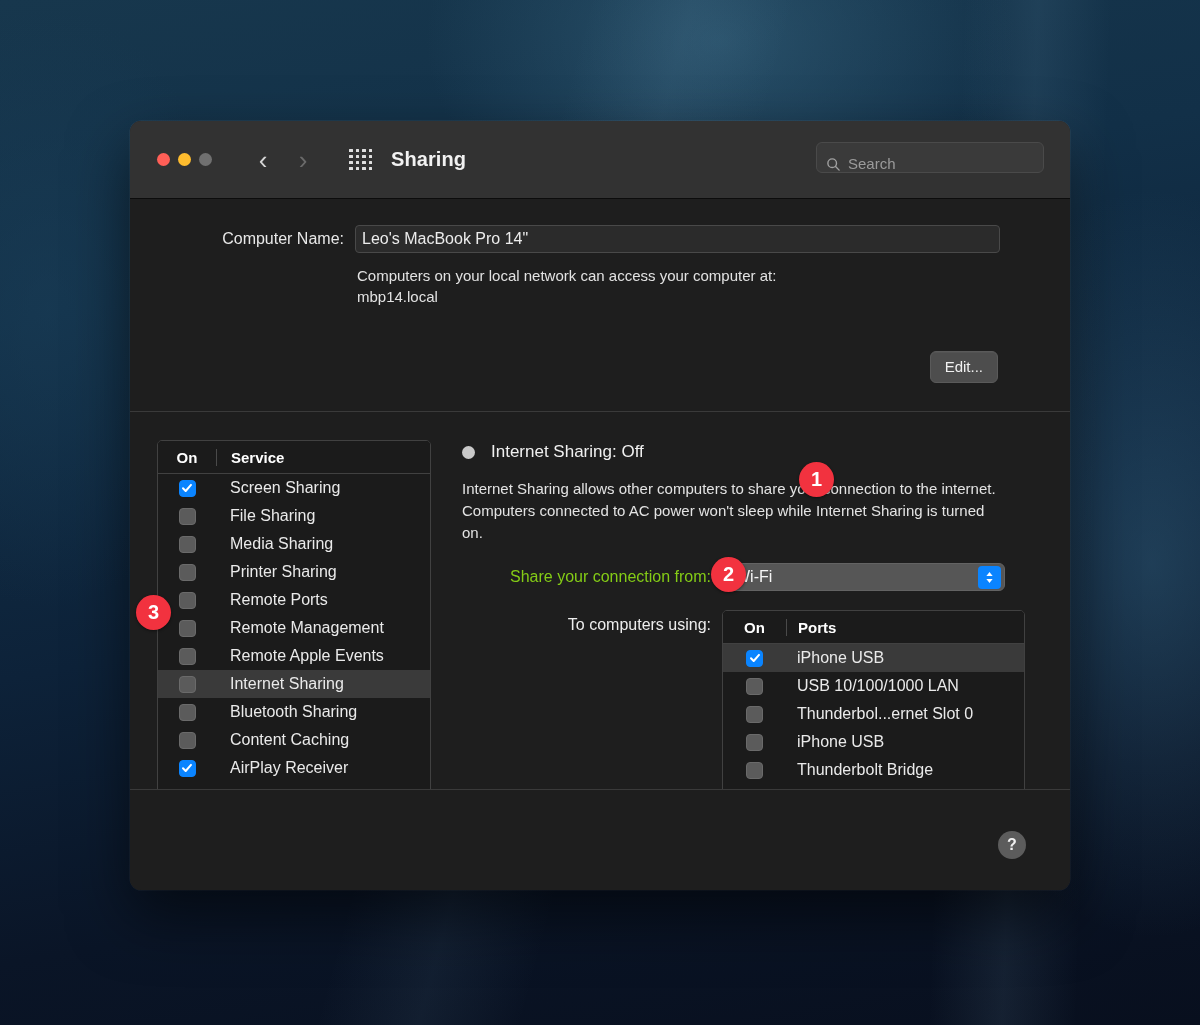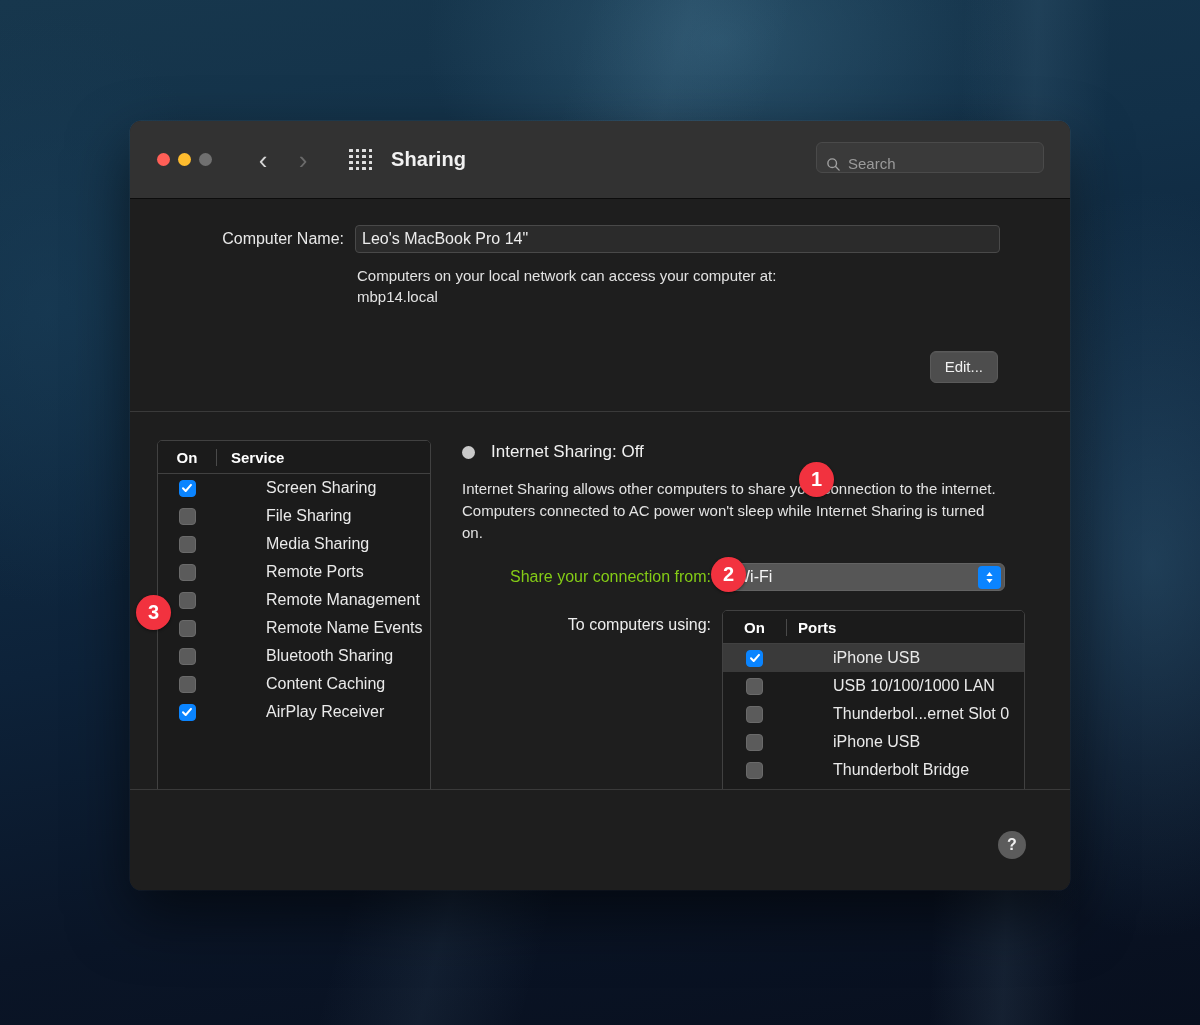--- a/index.html
+++ b/index.html
@@ -111,21 +111,21 @@
   .thead {
     height:33px; display:flex; align-items:center;
     border-bottom:0.5px solid #414141; background:#1b1b1b;
     color:#ffffff; font-size:15px; font-weight:bold;
   }
   .th-on { width:58px; text-align:center; }
   .th-sep { width:1px; height:17px; background:#4a4a4a; }
   .th-name { padding-left:14px; }
 
   .trow {
-    height:28px; display:flex; align-items:center; color:#eaeaea; font-size:16px;gap:36px;
+    height:28px; display:flex; align-items:center; color:#eaeaea; font-size:16px;
   }
   .trow.sel { background:#3a3a3a; }
   .cb-cell { width:58px; display:flex; justify-content:center; align-items:center; }
   .cbox {
     width:17px; height:17px; border-radius:4px; background:#5b5b5b;
     border:0.5px solid #6a6a6a; display:flex; align-items:center; justify-content:center;
   }
   .cbox.on { background:#0a84ff; border-color:#0a84ff; }
   .cbox svg { display:block; }
   .trow .lbl { padding-left:14px; }
@@ -281,33 +281,45 @@
             <div class="trow">
               <div class="cb-cell">
                 <div class="cbox"></div>
               </div>
               <div class="lbl">Media Sharing</div>
             </div>
             <div class="trow">
               <div class="cb-cell">
                 <div class="cbox"></div>
               </div>
+              <div class="lbl">Printer Sharing</div>
+            </div>
+            <div class="trow">
+              <div class="cb-cell">
+                <div class="cbox"></div>
+              </div>
               <div class="lbl">Remote Ports</div>
             </div>
             <div class="trow">
               <div class="cb-cell">
                 <div class="cbox"></div>
               </div>
               <div class="lbl">Remote Management</div>
             </div>
             <div class="trow">
               <div class="cb-cell">
                 <div class="cbox"></div>
               </div>
-              <div class="lbl">Remote Name Events</div>
+              <div class="lbl">Remote Apple Events</div>
+            </div>
+            <div class="trow sel">
+              <div class="cb-cell">
+                <div class="cbox"></div>
+              </div>
+              <div class="lbl">Internet Sharing</div>
             </div>
             <div class="trow">
               <div class="cb-cell">
                 <div class="cbox"></div>
               </div>
               <div class="lbl">Bluetooth Sharing</div>
             </div>
             <div class="trow">
               <div class="cb-cell">
                 <div class="cbox"></div>

